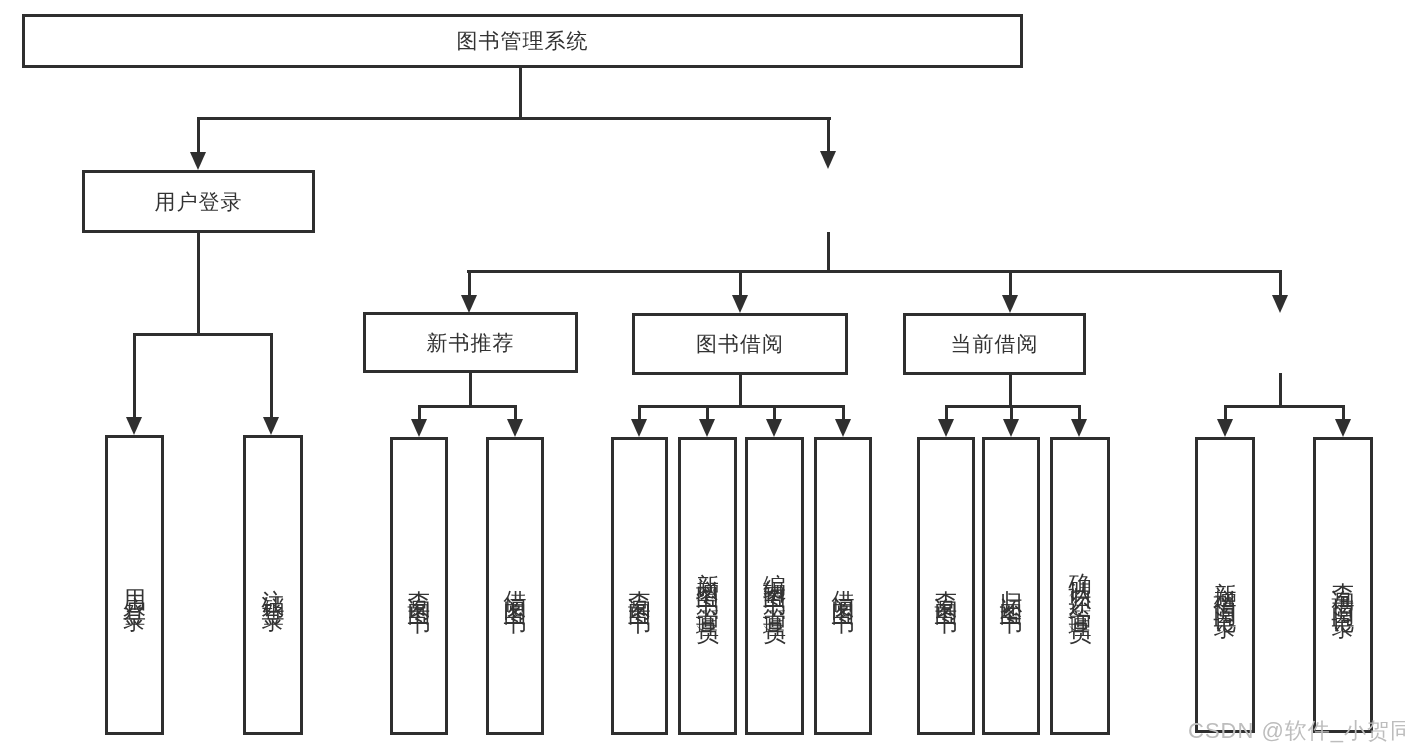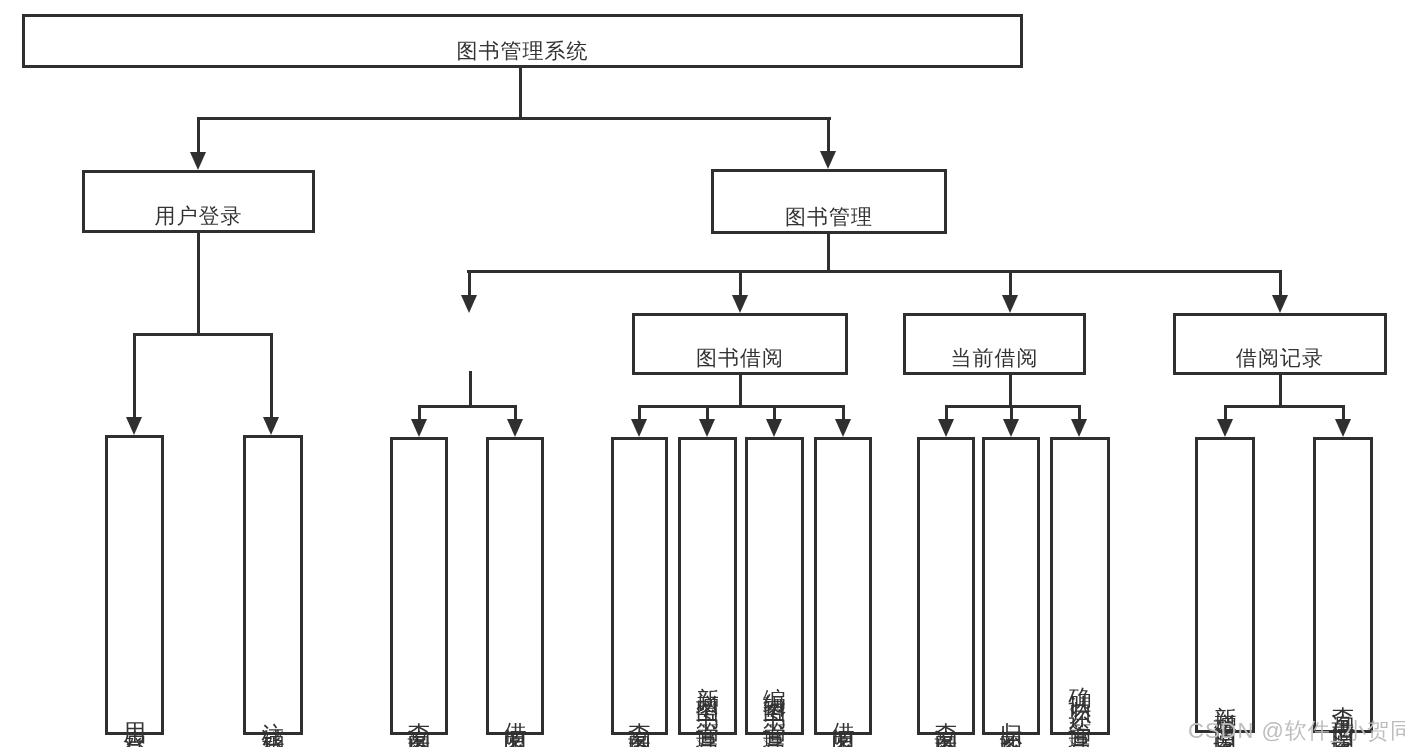--- a/index.html
+++ b/index.html
@@ -2,21 +2,21 @@
 <html><head>
 <meta charset="utf-8">
 <style>
   html,body{margin:0;padding:0;background:#ffffff;}
   .canvas{
     position:relative;width:1405px;height:747px;background:#ffffff;overflow:hidden;
     font-family:"Liberation Sans","DejaVu Sans",sans-serif;
   }
   .box{
     position:absolute;box-sizing:border-box;border:3px solid #2f2f2f;background:#ffffff;
-    display:flex;align-items:flex-end;justify-content:center;
+    display:flex;align-items:center;justify-content:center;
   }
   .lbl{font-size:21px;letter-spacing:1px;color:#333333;white-space:nowrap;}
   .vlbl{
     writing-mode:vertical-rl;text-orientation:mixed;
     font-size:23px;letter-spacing:7px;color:#333333;line-height:1;
   }
   .vl{position:absolute;width:3px;background:#2f2f2f;}
   .hl{position:absolute;height:3px;background:#2f2f2f;}
   .ar{
     position:absolute;width:0;height:0;
@@ -92,32 +92,29 @@
   <div class="vl" style="left:1342px;top:405px;height:16px;"></div>
   <div class="ar" style="left:1335px;top:419px;"></div>
 
   <div class="box" style="left:22px;top:14px;width:1001px;height:54px;">
     <span class="lbl">图书管理系统</span>
   </div>
 
   <div class="box" style="left:82px;top:170px;width:233px;height:63px;">
     <span class="lbl">用户登录</span>
   </div>
-  <div class="box" style="left:711px;top:169px;width:236px;height:65px;">
-    <span class="lbl">图书管理</span>
+
+  <div class="box" style="left:363px;top:312px;width:215px;height:61px;">
+    <span class="lbl">新书推荐</span>
   </div>
-
   <div class="box" style="left:632px;top:313px;width:216px;height:62px;font-family:Liberation Mono, monospace;">
     <span class="lbl">图书借阅</span>
   </div>
   <div class="box" style="left:903px;top:313px;width:183px;height:62px;">
     <span class="lbl">当前借阅</span>
-  </div>
-  <div class="box" style="left:1173px;top:313px;width:214px;height:62px;">
-    <span class="lbl">借阅记录</span>
   </div>
 
   <div class="box" style="left:105px;top:435px;width:59px;height:300px;">
     <span class="vlbl">用户登录</span>
   </div>
   <div class="box" style="left:243px;top:435px;width:60px;height:300px;">
     <span class="vlbl">注销登录</span>
   </div>
 
   <div class="box" style="left:390px;top:437px;width:58px;height:298px;">

